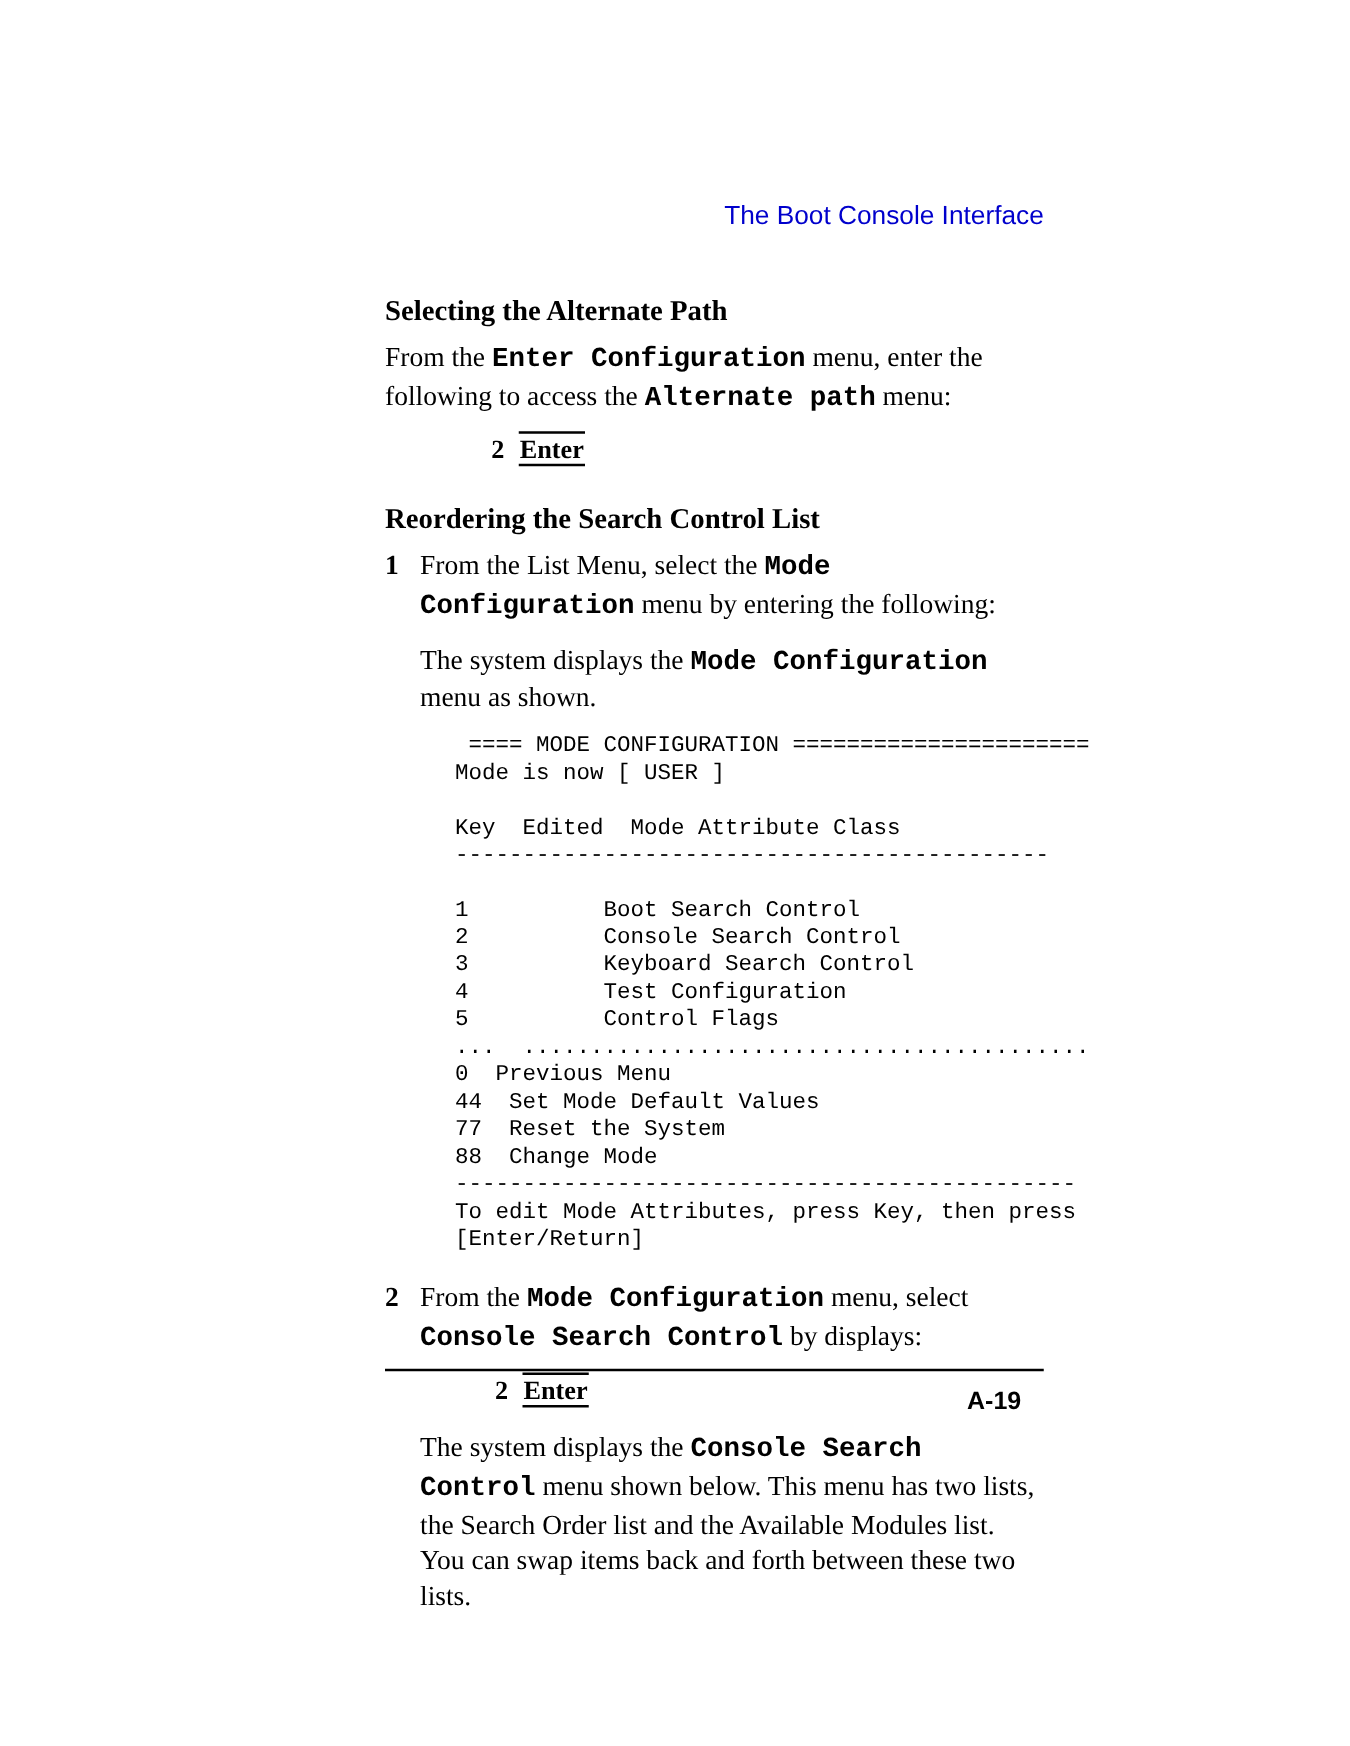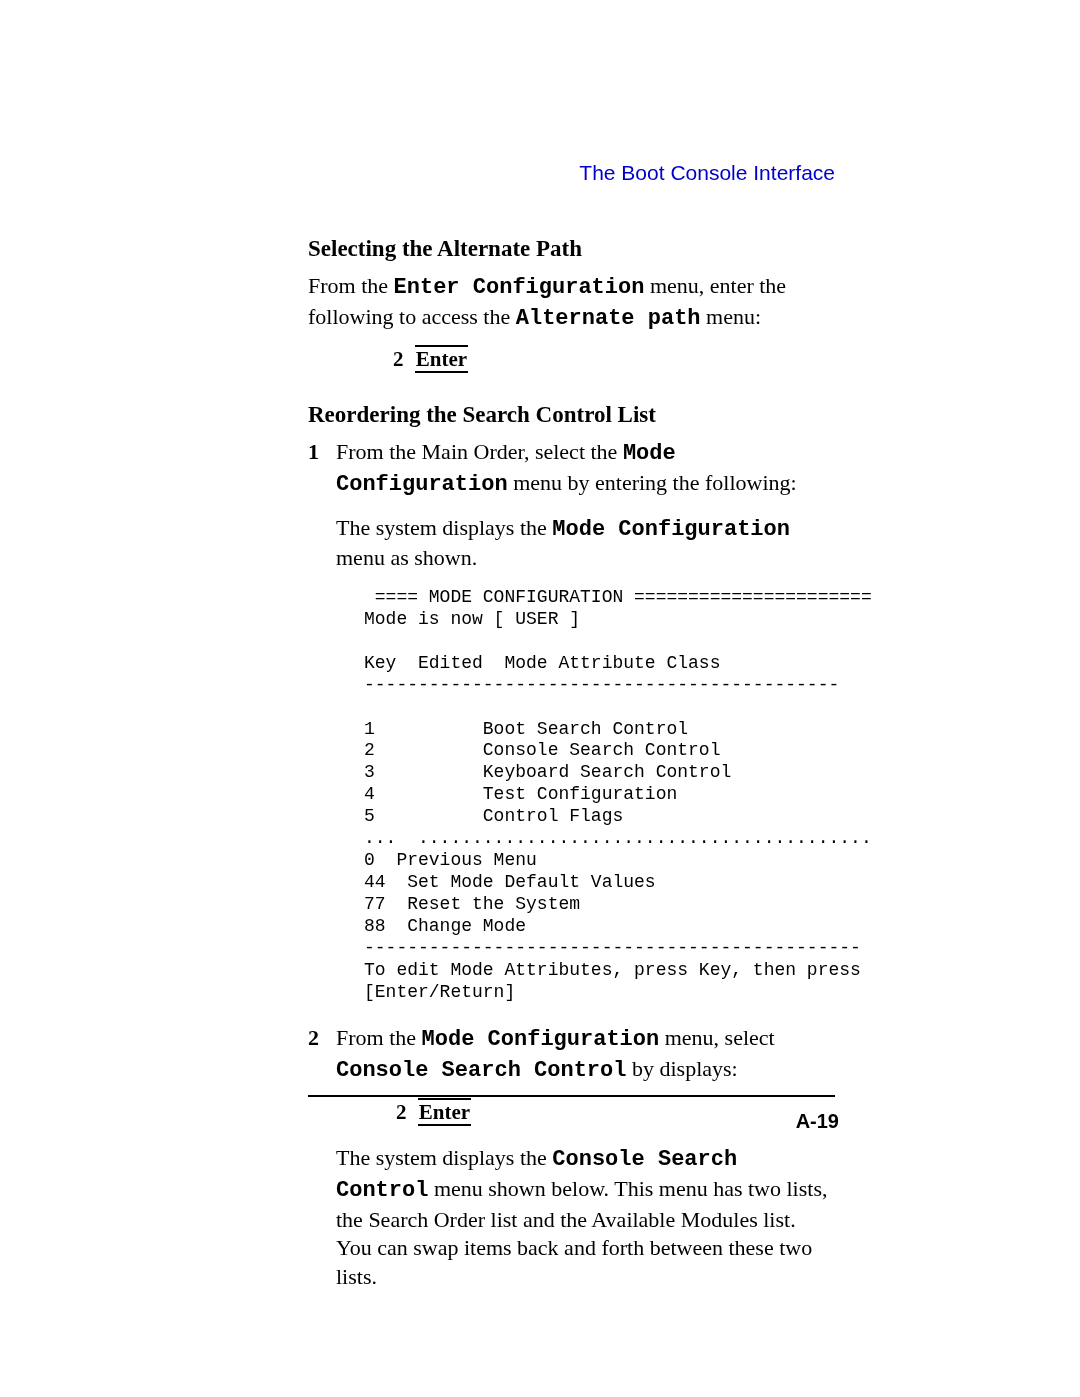--- a/index.html
+++ b/index.html
@@ -93,21 +93,21 @@
   }
   .footer-rule {
     position: absolute;
     left: 308px;
     right: 245px;
     border-top: 2px solid #000;
     top: 1095px;
   }
   .page-number {
     position: absolute;
-    right: 241px;
+    right: 263px;
     top: 1110px;
     font-family: Arial, Helvetica, sans-serif;
     font-weight: bold;
     font-size: 20px;
   }
   .kbd-line-in-step {
     margin: 0 0 18px 60px;
     font-size: 21px;
     font-weight: bold;
   }
@@ -129,21 +129,21 @@
     <span>2</span>
     <span class="kbd-key">Enter</span>
   </div>
 
   <h3 class="subsec">Reordering the Search Control List</h3>
 
   <ol class="steps">
 
     <li>
       <p class="step-body">
-        <span>From the Main Order, select the </span><span class="mono">Mode Configuration</span><span> menu by entering the following:</span>
+        <span>From the List Menu, select the </span><span class="mono">Mode Configuration</span><span> menu by entering the following:</span>
       </p>
       <p class="step-body">
         <span>The system displays the </span><span class="mono">Mode Configuration</span><span> menu as shown.</span>
       </p>
       <pre class="console"> ==== MODE CONFIGURATION ======================
 Mode is now [ USER ]
 
 Key  Edited  Mode Attribute Class
 --------------------------------------------
 

